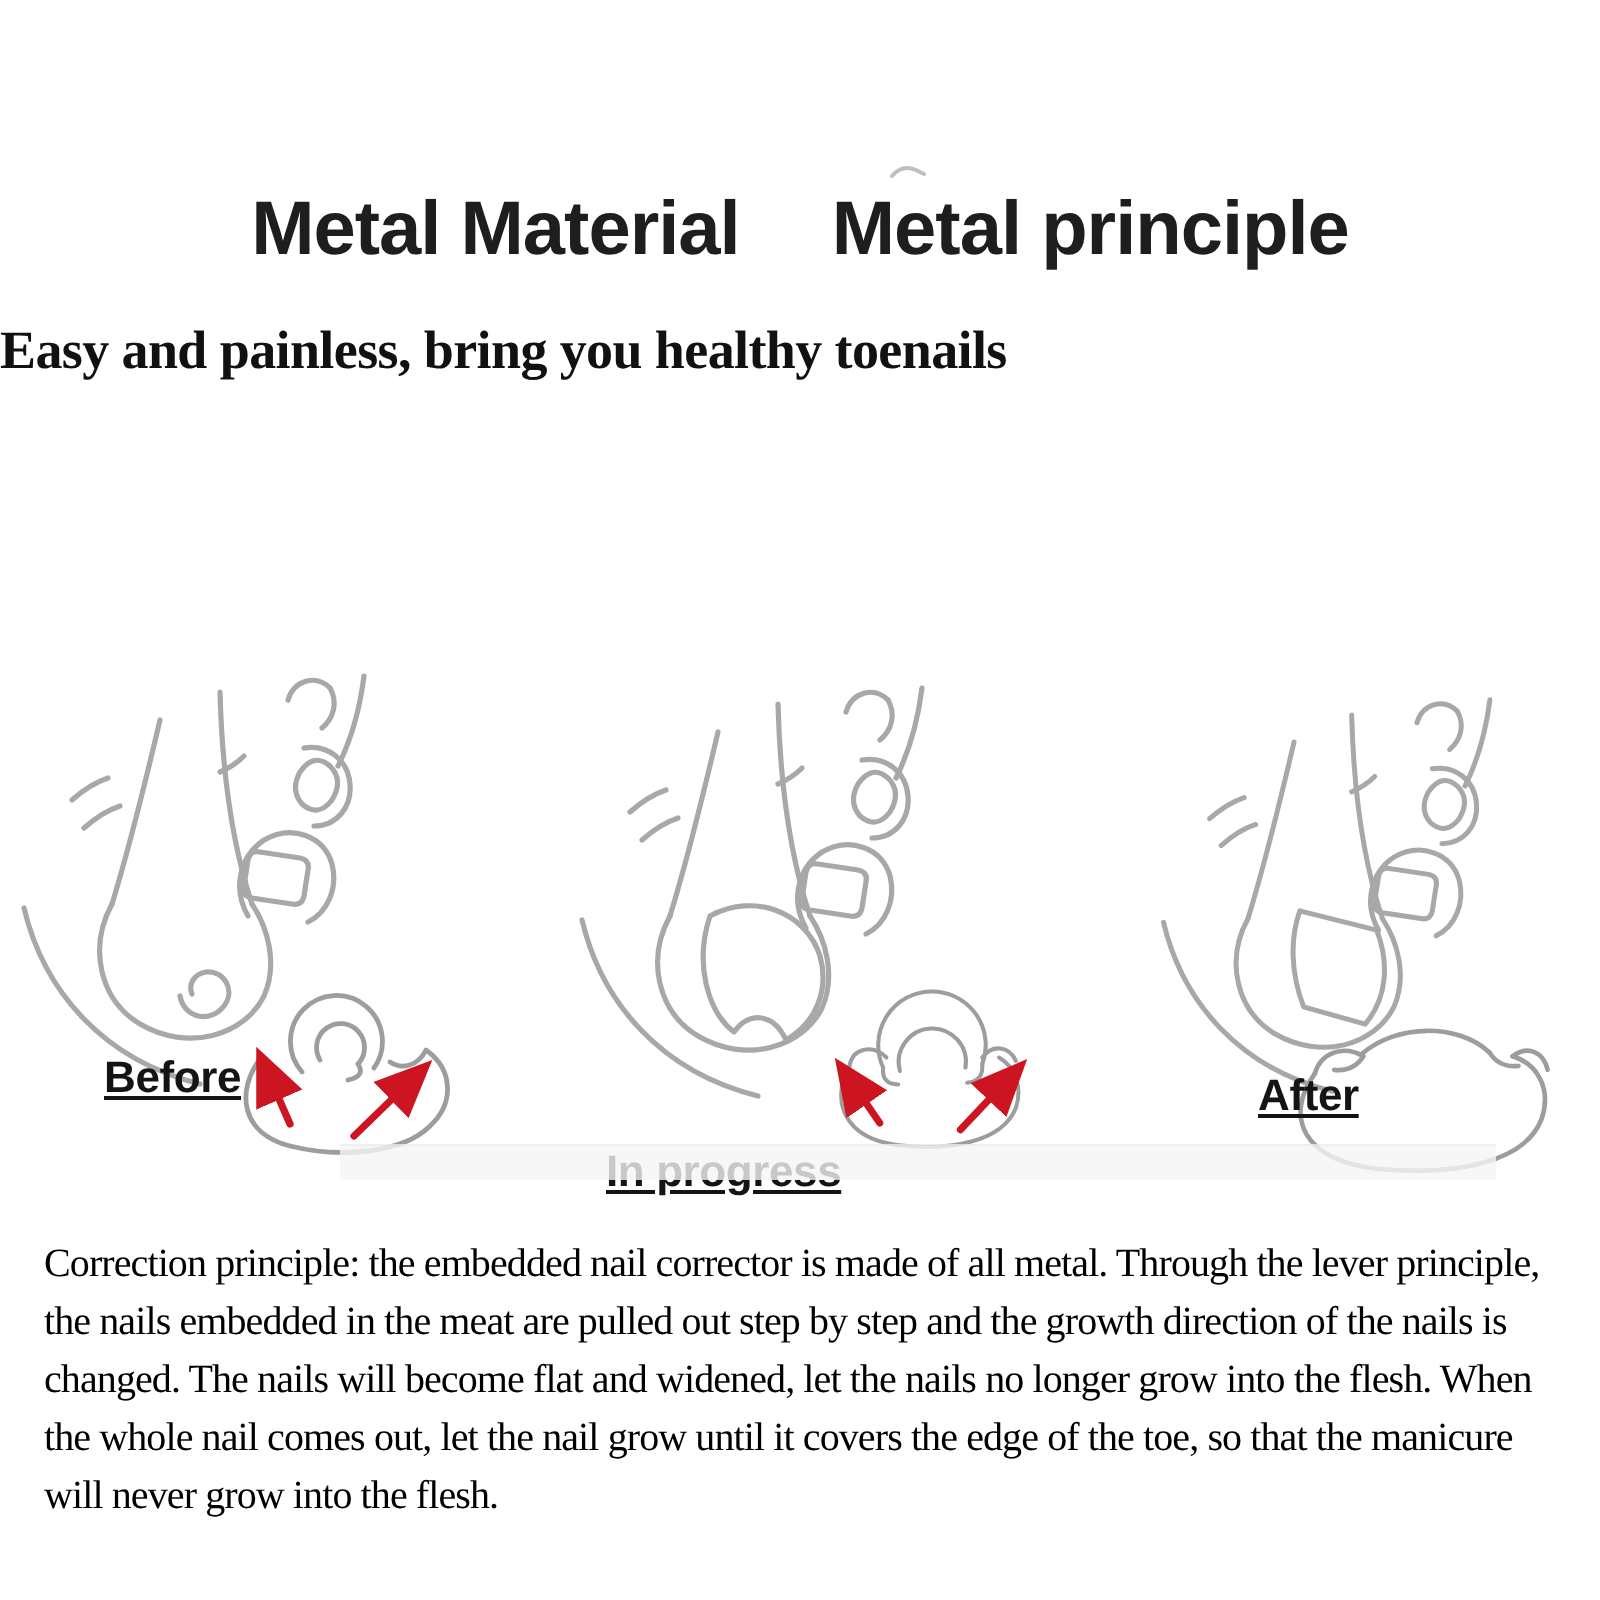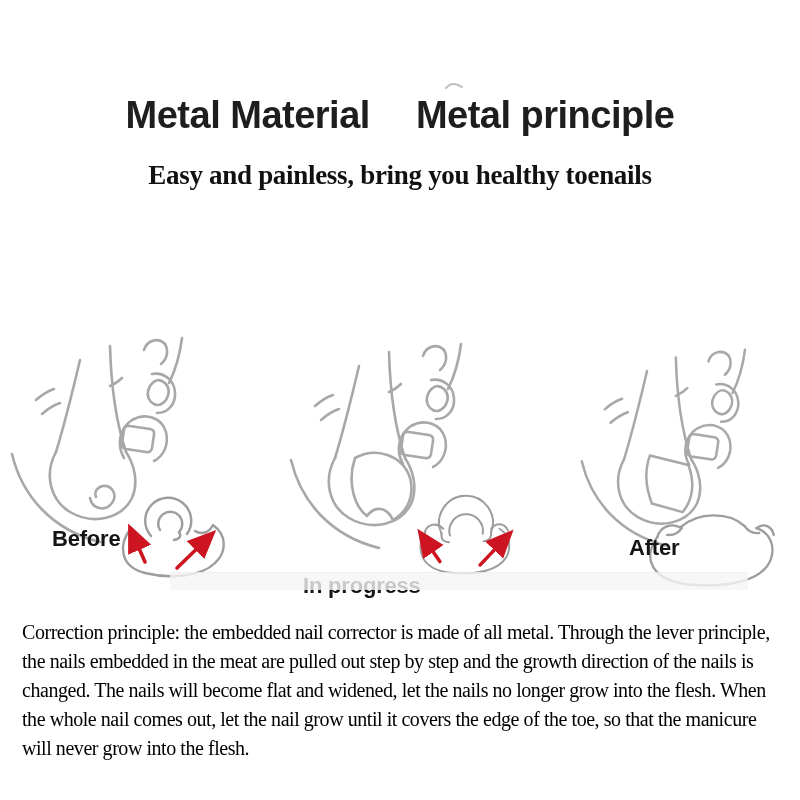--- a/index.html
+++ b/index.html
@@ -4,31 +4,31 @@
 <style>
   html,body{margin:0;padding:0;background:#ffffff;}
   #page{position:relative;width:800px;height:800px;background:#ffffff;overflow:hidden;
         font-family:"Liberation Sans",sans-serif;}
 
   
   .title-row{position:absolute;top:94px;left:0;width:800px;display:flex;
              justify-content:center;gap:46px;align-items:flex-end;}
   .title-part{font-size:38px;font-weight:700;color:#1e1e1e;letter-spacing:-0.5px;
               font-family:"Liberation Sans",sans-serif;}
-  .subtitle{position:absolute;top:160px;left:0;width:800px;text-align:center;
+  .subtitle{position:absolute;top:160px;left:0;width:800px;
             font-family:"Liberation Serif",serif;font-weight:700;font-size:27px;
             color:#111;letter-spacing:-0.3px;}
   .smudge{position:absolute;top:80px;left:444px;width:22px;height:12px;}
 
   
   .stages{position:absolute;top:330px;left:0;width:800px;height:262px;}
   .panel{position:absolute;top:0;width:266px;height:262px;}
   .panel svg{position:absolute;top:0;left:0;}
   .stage-label{position:absolute;font-size:22px;font-weight:700;color:#141414;
-               letter-spacing:-0.2px;white-space:nowrap;}
+               letter-spacing:-0.2px;white-space:nowrap;text-decoration:underline;}
 
   .ghost-band{position:absolute;top:572px;left:170px;width:578px;height:17px;
               background:#f6f6f6;border-top:1px solid #ededed;opacity:.8;}
 
   
   .description{position:absolute;top:618px;left:22px;width:760px;
                font-size:20px;line-height:29px;color:#000000;
                letter-spacing:-0.45px;text-align:left;font-family:Liberation Serif, serif;}
 
   .lineart{fill:none;stroke:#a8a8a8;stroke-width:2.6;stroke-linecap:round;stroke-linejoin:round;}

